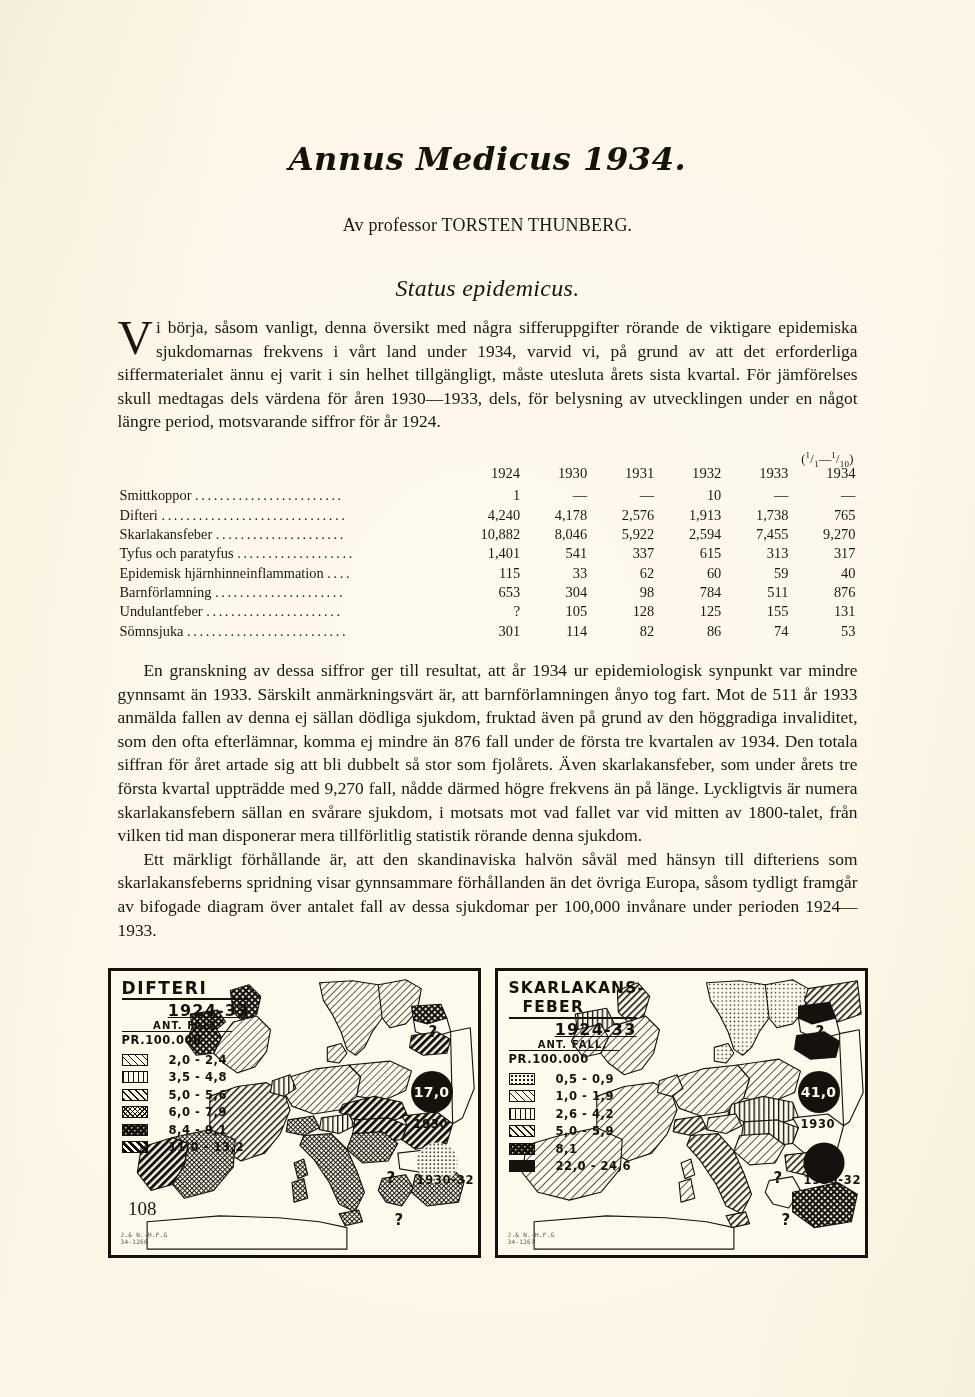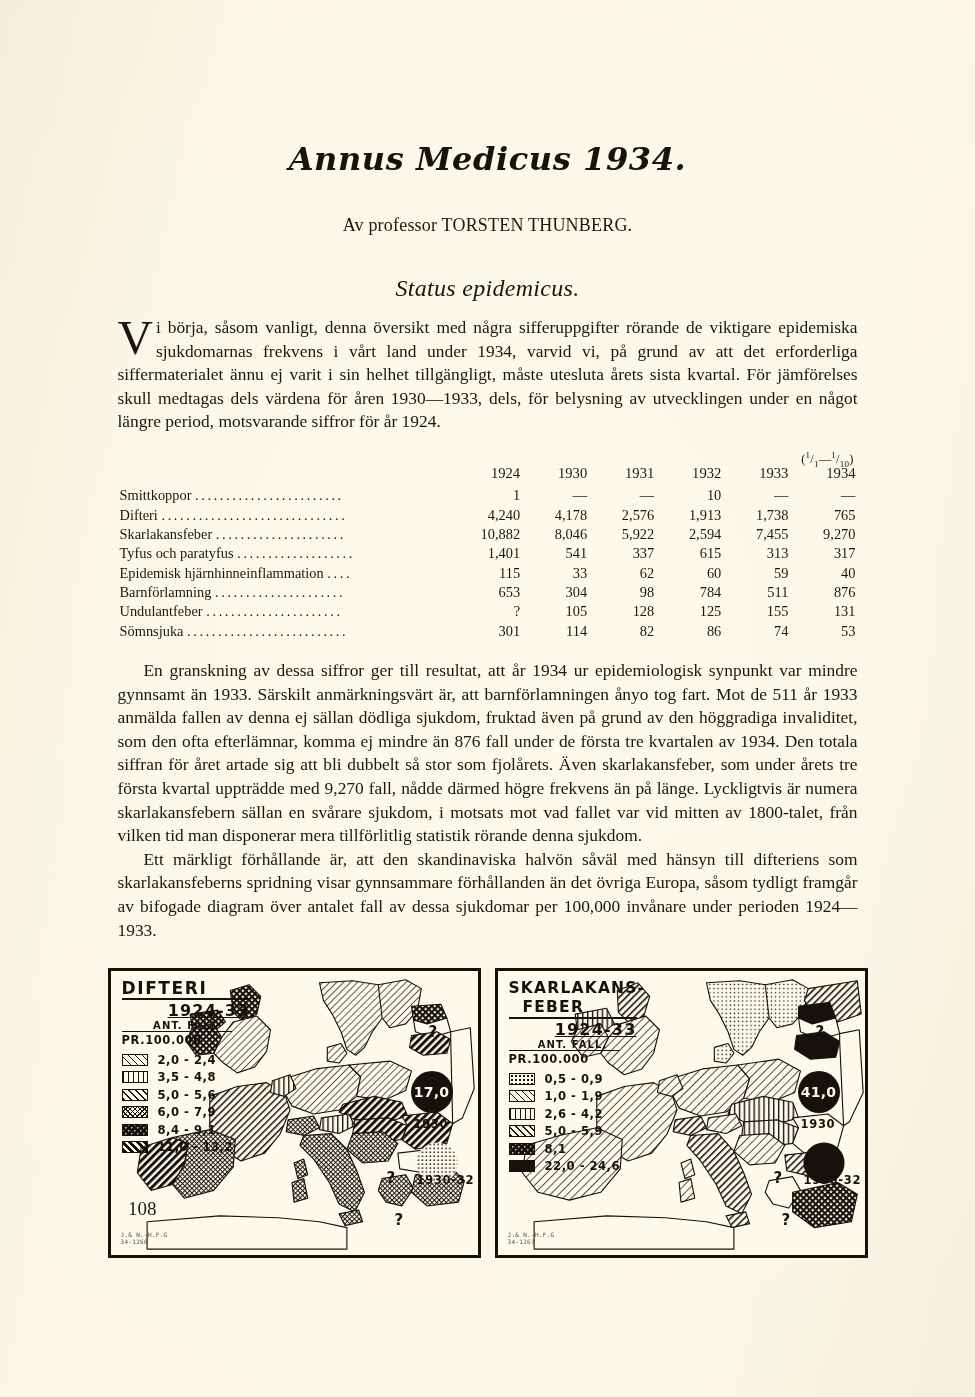--- a/index.html
+++ b/index.html
@@ -224,21 +224,21 @@
     border-top: 1.6px solid #15120d;
     display: block;
     width: 110px;
     padding-top: 1px;
   }
   .lg-rows { margin-top: 4px; }
   .lg-row {
     display: flex;
     align-items: center;
     height: 17.5px;
-    gap: 10px;
+    gap: 21px;
   }
   .swatch {
     width: 26px;
     height: 12px;
     border: 1.2px solid #15120d;
     box-sizing: border-box;
     flex: 0 0 auto;
   }
   .lg-label {
     font-size: 11.6px;

